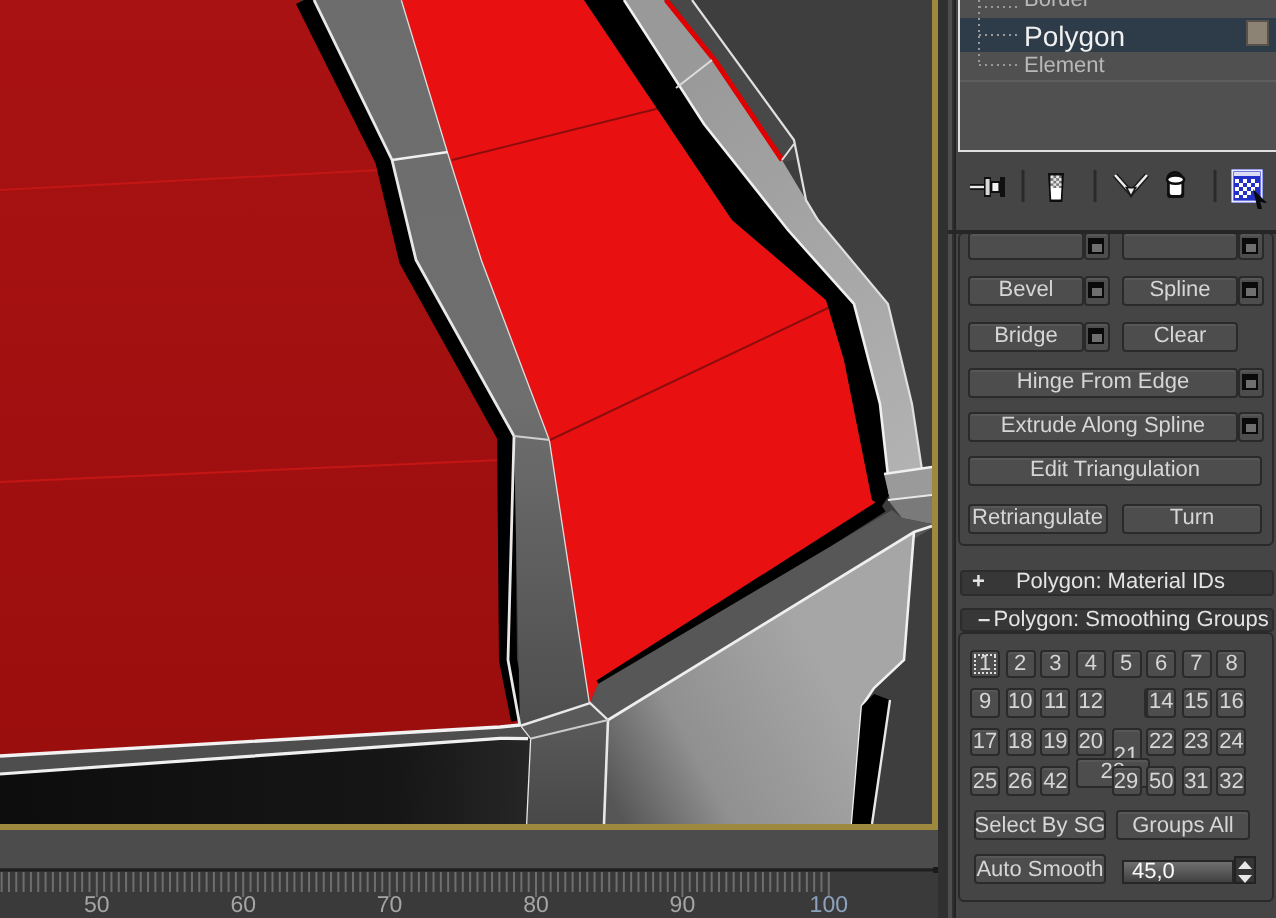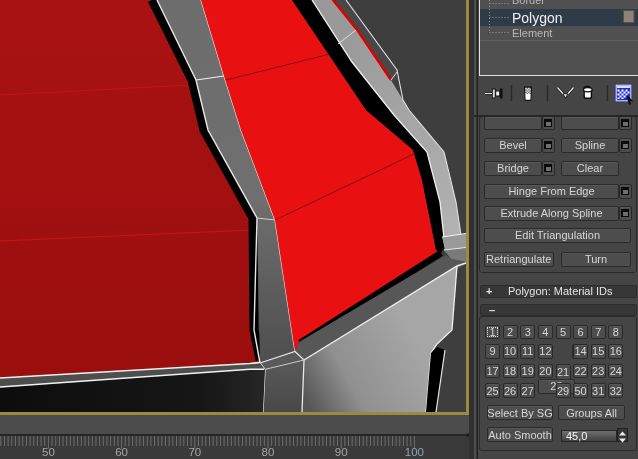--- a/index.html
+++ b/index.html
@@ -377,20 +377,21 @@
 <div class="btn" style="left:484px;top:228px;width:147px;height:14.5px">Edit Triangulation</div>
 <div class="btn" style="left:484px;top:252px;width:69.5px;height:14.5px">Retriangulate</div>
 <div class="btn" style="left:561px;top:252px;width:70px;height:14.5px">Turn</div>
 
 <div class="hdr" style="left:480px;top:285px;width:157px;height:12.5px">
     <span style="margin-left:5px;font-weight:bold">+</span>
     <span style="flex:1;text-align:center;margin-left:-8px">Polygon: Material IDs</span>
   </div>
 <div class="hdr" style="left:480px;top:304px;width:157px;height:12px">
     <span style="margin-left:8px;font-weight:bold">–</span>
+    <span style="flex:1;text-align:center;margin-left:0px">Polygon: Smoothing Groups</span>
   </div>
 
 <div class="abs" style="left:479px;top:316px;width:158px;height:135px;border:1px solid #2a2a2a;border-radius:3px;box-sizing:border-box"></div>
 
 <div id="grid">
     <div class="btn" style="left:485.0px;top:324.5px;width:15px;height:14.5px"><span style="position:absolute;left:1px;top:1px;right:1px;bottom:1px;border:1px dotted #e0e0e0"></span>1</div>
     <div class="btn" style="left:502.6px;top:324.5px;width:15px;height:14.5px">2</div>
     <div class="btn" style="left:520.2px;top:324.5px;width:15px;height:14.5px">3</div>
     <div class="btn" style="left:537.9px;top:324.5px;width:15px;height:14.5px">4</div>
     <div class="btn" style="left:555.5px;top:324.5px;width:15px;height:14.5px">5</div>
@@ -402,27 +403,27 @@
     <div class="btn" style="left:520.2px;top:344.1px;width:15px;height:14.5px">11</div>
     <div class="btn" style="left:537.9px;top:344.1px;width:15px;height:14.5px">12</div>
     <div class="btn" style="left:572px;top:344.1px;width:15px;height:14.5px">13</div>
     <div class="btn" style="left:573.1px;top:344.1px;width:15px;height:14.5px">14</div>
     <div class="btn" style="left:590.7px;top:344.1px;width:15px;height:14.5px">15</div>
     <div class="btn" style="left:608.3px;top:344.1px;width:15px;height:14.5px">16</div>
     <div class="btn" style="left:485.0px;top:363.7px;width:15px;height:14.5px">17</div>
     <div class="btn" style="left:502.6px;top:363.7px;width:15px;height:14.5px">18</div>
     <div class="btn" style="left:520.2px;top:363.7px;width:15px;height:14.5px">19</div>
     <div class="btn" style="left:537.9px;top:363.7px;width:15px;height:14.5px">20</div>
-    <div class="btn" style="left:555.5px;top:363.7px;width:15px;height:16px">21</div>
+    <div class="btn" style="left:555.5px;top:363.7px;width:15px;height:28px">21</div>
     <div class="btn" style="left:573.1px;top:363.7px;width:15px;height:14.5px">22</div>
     <div class="btn" style="left:590.7px;top:363.7px;width:15px;height:14.5px">23</div>
     <div class="btn" style="left:608.3px;top:363.7px;width:15px;height:14.5px">24</div>
     <div class="btn" style="left:485.0px;top:383.3px;width:15px;height:14.5px">25</div>
     <div class="btn" style="left:502.6px;top:383.3px;width:15px;height:14.5px">26</div>
-    <div class="btn" style="left:520.2px;top:383.3px;width:15px;height:14.5px">27</div>
+    <div class="btn" style="left:520.2px;top:383.3px;width:15px;height:14.5px">42</div>
     <div class="btn" style="left:537.9px;top:379px;width:37px;height:14.5px">28</div>
     <div class="btn" style="left:555.5px;top:383.3px;width:15px;height:14.5px">29</div>
     <div class="btn" style="left:573.1px;top:383.3px;width:15px;height:14.5px">50</div>
     <div class="btn" style="left:590.7px;top:383.3px;width:15px;height:14.5px">31</div>
     <div class="btn" style="left:608.3px;top:383.3px;width:15px;height:14.5px">32</div>
   </div>
 <div class="btn" style="left:487px;top:405px;width:66px;height:15px">Select By SG</div>
 <div class="btn" style="left:558px;top:405px;width:67px;height:15px">Groups All</div>
 <div class="btn" style="left:487px;top:427px;width:66px;height:15px">Auto Smooth</div>
 

